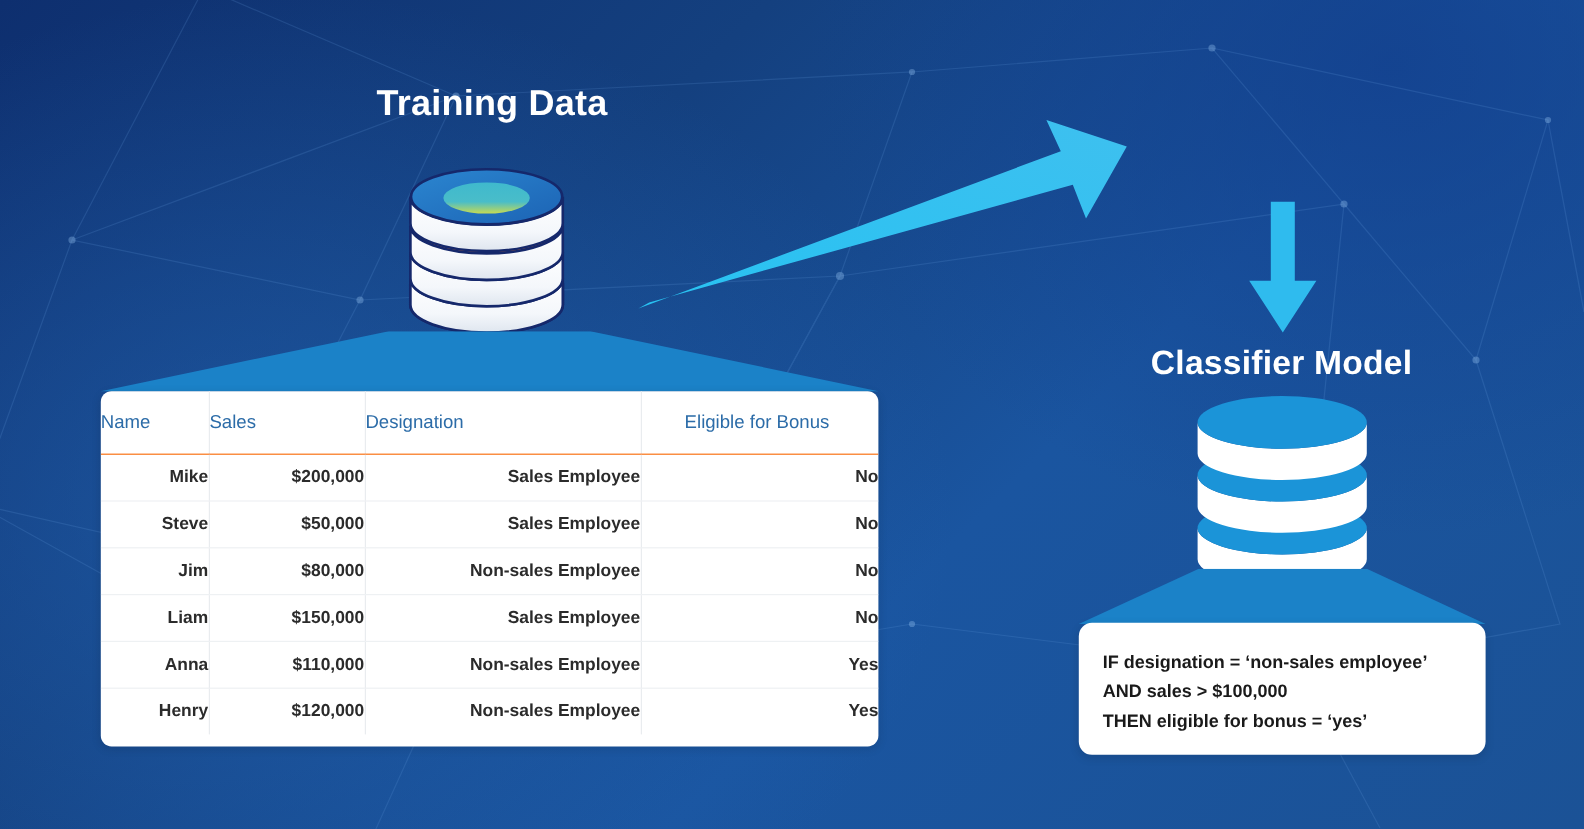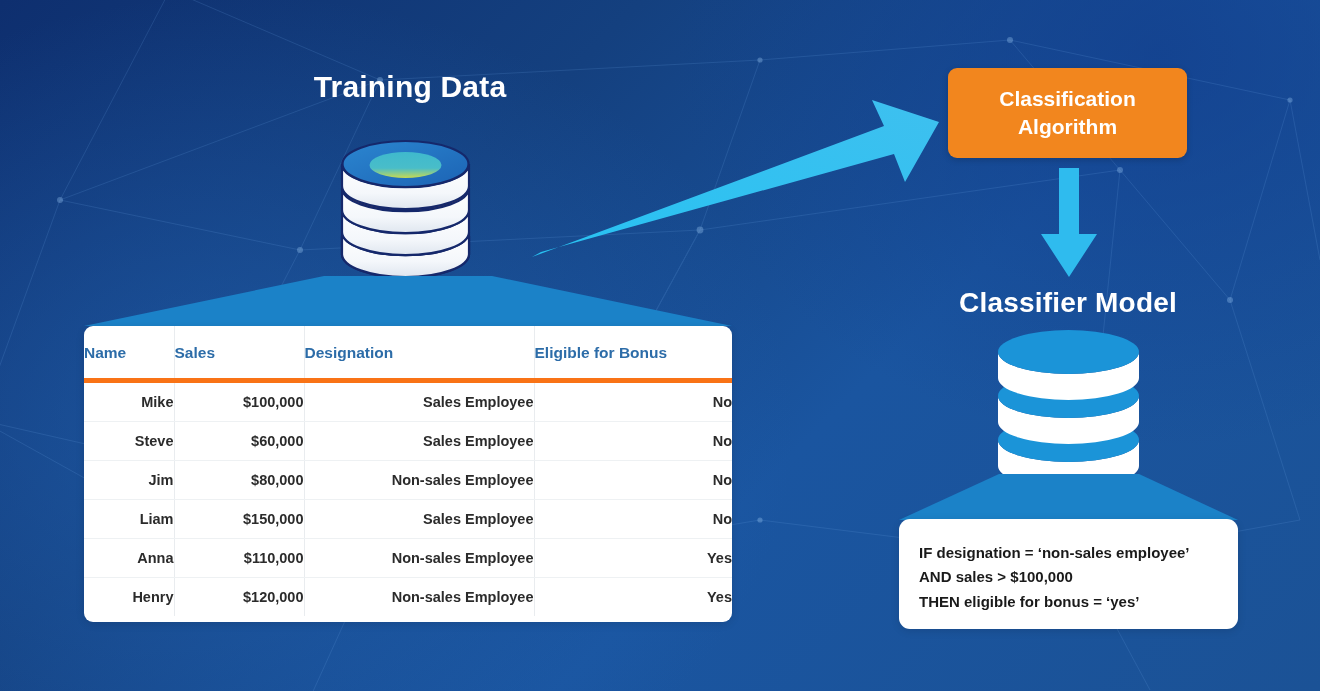--- a/index.html
+++ b/index.html
@@ -130,27 +130,27 @@
   }
   #data-table col.c-name { width: 90px; }
   #data-table col.c-sales { width: 130px; }
   #data-table col.c-desig { width: 230px; }
   #data-table col.c-elig { width: 198px; }
 
   #data-table th {
     text-align: left;
     color: #2c6ca8;
     font-size: 15.5px;
-    font-weight: bold;
+    font-weight: normal;
     padding: 18px 0 16px 0;
-    border-bottom: 5px solid #f97316;
+    border-bottom: 1px solid #f97316;
     border-right: 1px solid #e9ecef;
   }
   #data-table th:last-child,
-  #data-table td:last-child { border-right: none; }
+  #data-table td:last-child { border-right: none; padding-left: 36px; }
 
   #data-table td {
     color: #2b2b2b;
     font-size: 14.5px;
     font-weight: bold;
     padding: 9px 0 9px 0;
     border-bottom: 1px solid #eef1f3;
     border-right: 1px solid #e9ecef;
     height: 20px;
     text-align: right;
@@ -278,26 +278,20 @@
   <svg id="arrow-diag" viewBox="0 0 430 175">
     <defs>
       <linearGradient id="cyanGrad" x1="0" y1="1" x2="1" y2="0">
         <stop offset="0%" stop-color="#27c2f2"></stop>
         <stop offset="100%" stop-color="#3ec0ef"></stop>
       </linearGradient>
     </defs>
     <polygon points="17,165 369,34 357,8 424,30 390,90 379,62 26,160" fill="url(#cyanGrad)"></polygon>
   </svg>
 
-  <div id="algo-box">
-    <div class="algo-text">
-      <span>Classification</span><br>
-      <span>Algorithm</span>
-    </div>
-  </div>
 
   <svg id="arrow-down" viewBox="0 0 58 110">
     <polygon points="19,0 39,0 39,66 57,66 29,109 1,66 19,66" fill="#2fbbee"></polygon>
   </svg>
 
   <div class="heading" id="classifier-title">Classifier Model</div>
 
   <svg id="db-model" viewBox="0 0 145 150">
     <g>
       <path d="M2 110 a70.5 22 0 0 0 141 0 v26 a70.5 22 0 0 1 -141 0 z" fill="#ffffff"></path>
@@ -325,27 +319,27 @@
         <tr>
           <th class="pad-name">Name</th>
           <th class="pad-sales">Sales</th>
           <th class="pad-desig">Designation</th>
           <th class="pad-elig">Eligible for Bonus</th>
         </tr>
       </thead>
       <tbody>
         <tr>
           <td class="pad-name">Mike</td>
-          <td class="pad-sales">$100,000</td>
+          <td class="pad-sales">$200,000</td>
           <td class="pad-desig">Sales Employee</td>
           <td class="pad-elig">No</td>
         </tr>
         <tr>
           <td class="pad-name">Steve</td>
-          <td class="pad-sales">$60,000</td>
+          <td class="pad-sales">$50,000</td>
           <td class="pad-desig">Sales Employee</td>
           <td class="pad-elig">No</td>
         </tr>
         <tr>
           <td class="pad-name">Jim</td>
           <td class="pad-sales">$80,000</td>
           <td class="pad-desig">Non-sales Employee</td>
           <td class="pad-elig">No</td>
         </tr>
         <tr>

